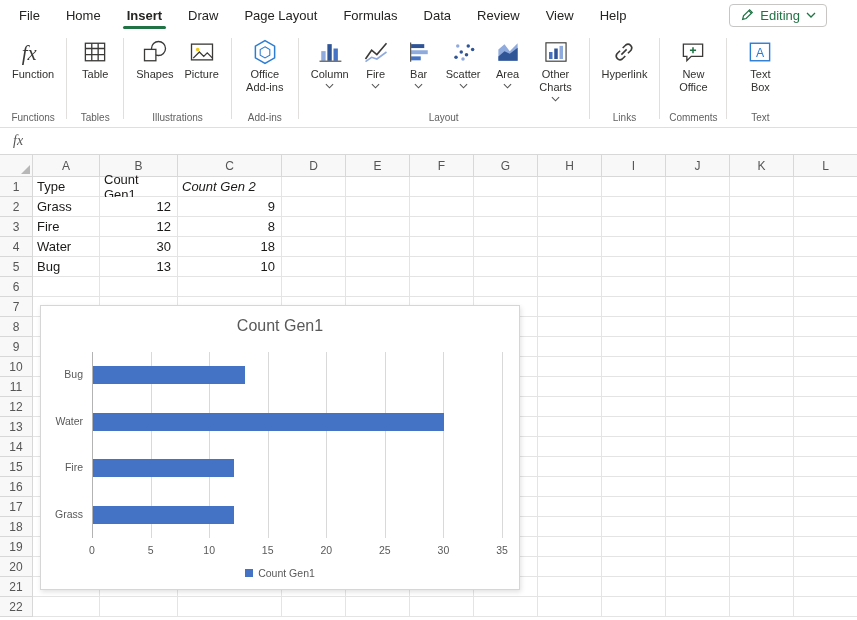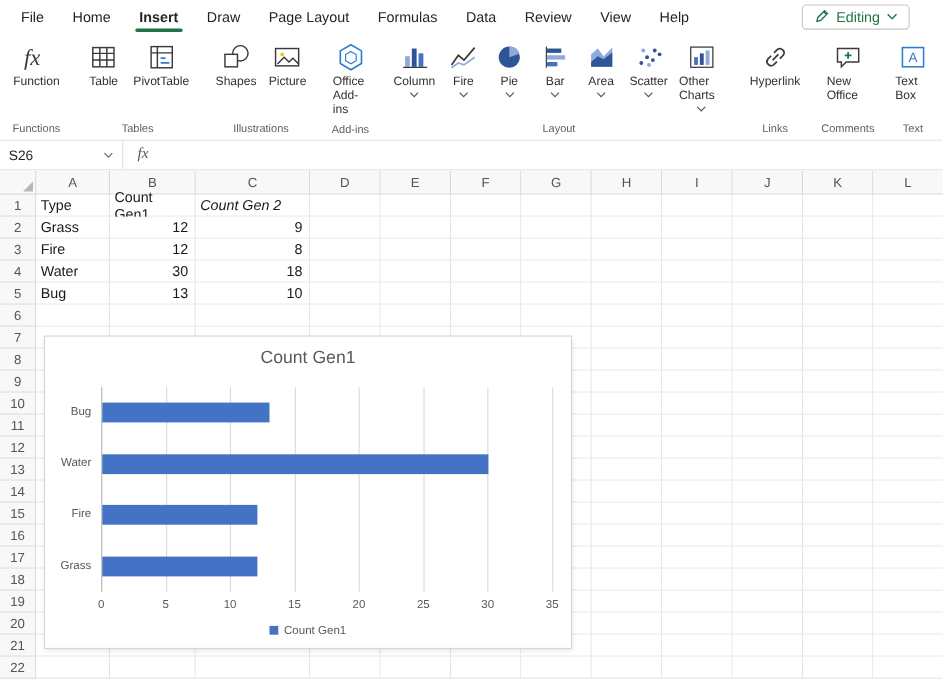--- a/index.html
+++ b/index.html
@@ -18,21 +18,21 @@
     gap:6px;border:1px solid #c8c6c4;border-radius:4px;padding:3px 10px;font-size:13px;
     color:#217346;cursor:pointer;background:#fff;white-space:nowrap;}
 
   
   .ribbon{height:98px;display:flex;align-items:stretch;border-bottom:1px solid #e1dfdd;padding:0 2px;background:#fff;}
   .ribbon-group{display:flex;flex-direction:column;align-items:center;padding:4px 5px 0;}
   .ribbon-buttons{display:flex;align-items:flex-start;gap:1px;flex:1;}
   .ribbon-btn{display:flex;flex-direction:column;align-items:center;padding:2px 5px;border-radius:3px;
     min-width:38px;cursor:pointer;}
   .ribbon-btn .icon{width:32px;height:32px;display:flex;align-items:center;justify-content:center;}
-  .ribbon-btn .lbl{font-size:11px;color:#323130;text-align:left;line-height:1.2;max-width:62px;}
+  .ribbon-btn .lbl{font-size:11px;color:#323130;text-align:center;line-height:1.2;max-width:62px;}
   .ribbon-btn .lbl.stack{max-width:42px;}
   .ribbon-btn .chev{margin-top:2px;line-height:0;}
   .group-label{font-size:10px;color:#616161;margin-top:auto;padding:3px 0 4px;white-space:nowrap;}
   .group-sep{width:1px;background:#e1dfdd;margin:8px 2px;}
 
   
   .formula-bar{height:27px;display:flex;align-items:stretch;border-bottom:1px solid #d8d8d8;background:#fff;}
   .name-box{width:112px;display:flex;align-items:center;padding:0 8px;font-size:12.5px;color:#252423;
     border-right:1px solid #e1dfdd;cursor:pointer;}
   .name-box .chev{margin-left:auto;line-height:0;}
@@ -120,30 +120,20 @@
         <div class="ribbon-buttons">
           <div class="ribbon-btn">
             <span class="icon">
               <svg width="28" height="28" viewBox="0 0 32 32" fill="none" stroke="#3b3a39" stroke-width="1.5">
                 <rect x="5" y="6" width="22" height="20"></rect>
                 <path d="M5 12h22M5 19h22M12.3 6v20M19.6 6v20"></path>
               </svg>
             </span>
             <div class="lbl">Table</div>
           </div>
-          <div class="ribbon-btn">
-            <span class="icon">
-              <svg width="28" height="28" viewBox="0 0 32 32" fill="none" stroke="#3b3a39" stroke-width="1.5">
-                <rect x="5" y="5" width="22" height="22"></rect>
-                <path d="M5 11.5h22M11.5 5v22"></path>
-                <path d="M15 17h5M15 22h9" stroke="#2b7cd3" stroke-width="1.8"></path>
-              </svg>
-            </span>
-            <div class="lbl">PivotTable</div>
-          </div>
         </div>
         <div class="group-label">Tables</div>
       </div>
       <div class="group-sep"></div>
       <div class="ribbon-group">
         <div class="ribbon-buttons">
           <div class="ribbon-btn">
             <span class="icon">
               <svg width="28" height="28" viewBox="0 0 32 32" fill="none" stroke="#3b3a39" stroke-width="1.5">
                 <circle cx="20" cy="12" r="8"></circle>
@@ -205,51 +195,27 @@
               </svg>
             </span>
             <div class="lbl">Fire</div>
             <span class="chev"><svg width="9" height="6" viewBox="0 0 10 6" fill="none" stroke="#555" stroke-width="1.2">
                 <path d="M1 1l4 4 4-4"></path>
               </svg></span>
           </div>
           <div class="ribbon-btn">
             <span class="icon">
               <svg width="28" height="28" viewBox="0 0 32 32">
-                <circle cx="16" cy="16" r="11" fill="#2f5597"></circle>
-                <path d="M16 16V5a11 11 0 0 1 10.4 7.4z" fill="#8faadc"></path>
-              </svg>
-            </span>
-            <div class="lbl">Pie</div>
-            <span class="chev"><svg width="9" height="6" viewBox="0 0 10 6" fill="none" stroke="#555" stroke-width="1.2">
-                <path d="M1 1l4 4 4-4"></path>
-              </svg></span>
-          </div>
-          <div class="ribbon-btn">
-            <span class="icon">
-              <svg width="28" height="28" viewBox="0 0 32 32">
                 <rect x="7" y="7" width="15" height="4.5" fill="#2f5597"></rect>
                 <rect x="7" y="14" width="19" height="4.5" fill="#8faadc"></rect>
                 <rect x="7" y="21" width="11" height="4.5" fill="#4472c4"></rect>
                 <path d="M6.5 5v22" stroke="#3b3a39" stroke-width="1.2"></path>
               </svg>
             </span>
             <div class="lbl">Bar</div>
-            <span class="chev"><svg width="9" height="6" viewBox="0 0 10 6" fill="none" stroke="#555" stroke-width="1.2">
-                <path d="M1 1l4 4 4-4"></path>
-              </svg></span>
-          </div>
-          <div class="ribbon-btn">
-            <span class="icon">
-              <svg width="28" height="28" viewBox="0 0 32 32">
-                <path d="M5 26V13l7-6 6 8 9-9v20z" fill="#8faadc"></path>
-                <path d="M5 26v-5l7-6 6 3 9-7v15z" fill="#2f5597"></path>
-              </svg>
-            </span>
-            <div class="lbl">Area</div>
             <span class="chev"><svg width="9" height="6" viewBox="0 0 10 6" fill="none" stroke="#555" stroke-width="1.2">
                 <path d="M1 1l4 4 4-4"></path>
               </svg></span>
           </div>
           <div class="ribbon-btn">
             <span class="icon">
               <svg width="28" height="28" viewBox="0 0 32 32" fill="#2f5597">
                 <circle cx="8" cy="22" r="2"></circle>
                 <circle cx="14" cy="16" r="2"></circle>
                 <circle cx="20" cy="19" r="2"></circle>
@@ -259,20 +225,32 @@
                 <circle cx="16" cy="24" r="2" fill="#8faadc"></circle>
               </svg>
             </span>
             <div class="lbl">Scatter</div>
             <span class="chev"><svg width="9" height="6" viewBox="0 0 10 6" fill="none" stroke="#555" stroke-width="1.2">
                 <path d="M1 1l4 4 4-4"></path>
               </svg></span>
           </div>
           <div class="ribbon-btn">
             <span class="icon">
+              <svg width="28" height="28" viewBox="0 0 32 32">
+                <path d="M5 26V13l7-6 6 8 9-9v20z" fill="#8faadc"></path>
+                <path d="M5 26v-5l7-6 6 3 9-7v15z" fill="#2f5597"></path>
+              </svg>
+            </span>
+            <div class="lbl">Area</div>
+            <span class="chev"><svg width="9" height="6" viewBox="0 0 10 6" fill="none" stroke="#555" stroke-width="1.2">
+                <path d="M1 1l4 4 4-4"></path>
+              </svg></span>
+          </div>
+          <div class="ribbon-btn">
+            <span class="icon">
               <svg width="28" height="28" viewBox="0 0 32 32" fill="none">
                 <rect x="4.5" y="5.5" width="23" height="21" stroke="#3b3a39" stroke-width="1.3"></rect>
                 <rect x="8" y="16" width="4" height="8" fill="#4472c4"></rect>
                 <rect x="14" y="12" width="4" height="12" fill="#2f5597"></rect>
                 <rect x="20" y="9" width="4" height="15" fill="#8faadc"></rect>
               </svg>
             </span>
             <div class="lbl stack">Other Charts</div>
             <span class="chev"><svg width="9" height="6" viewBox="0 0 10 6" fill="none" stroke="#555" stroke-width="1.2">
                 <path d="M1 1l4 4 4-4"></path>
@@ -323,28 +301,20 @@
               </svg>
             </span>
             <div class="lbl stack">Text Box</div>
           </div>
         </div>
         <div class="group-label">Text</div>
       </div>
     </div>
 
   <div class="formula-bar">
-    <div class="name-box">
-      <span>S26</span>
-      <span class="chev">
-        <svg width="9" height="6" viewBox="0 0 10 6" fill="none" stroke="#666" stroke-width="1.2">
-            <path d="M1 1l4 4 4-4"></path>
-          </svg>
-      </span>
-    </div>
     <div class="fx-sym">fx</div>
     <div class="formula-input"></div>
   </div>
 
   <div class="sheet">
 
     <div class="grid-row">
         <div class="hcell corner" style="width: 33px;">
           <span class="corner-tri"></span>
         </div>

